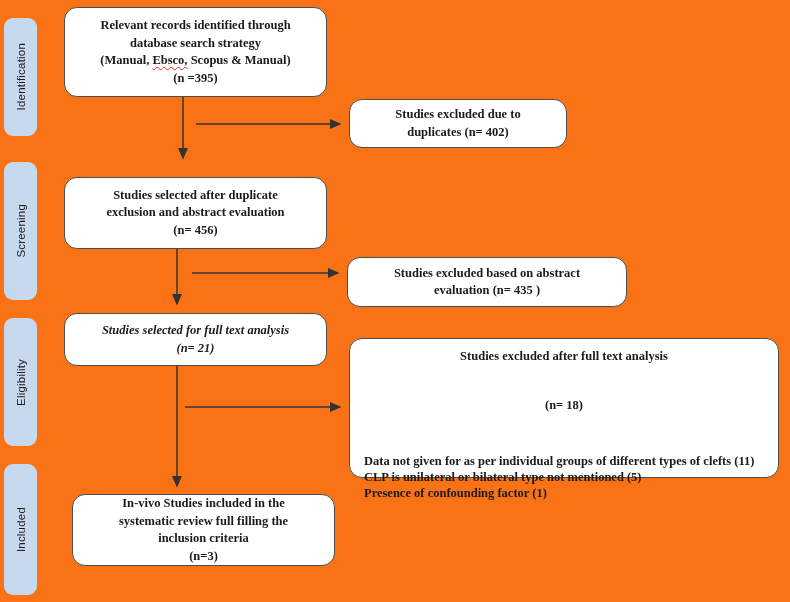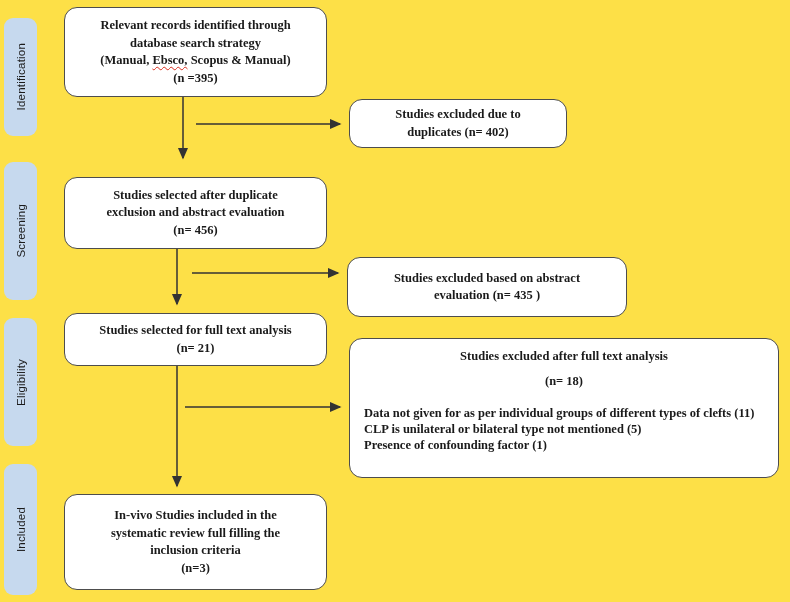--- a/index.html
+++ b/index.html
@@ -3,21 +3,21 @@
 <meta charset="utf-8">
 <style>
   * { margin: 0; padding: 0; box-sizing: border-box; }
   html, body { background: #ffffff; }
   body { font-family: "Liberation Serif", serif; }
 
   .canvas {
     position: relative;
     width: 790px;
     height: 602px;
-    background: #fde047;
+    background: #f97316;
     overflow: hidden;
   }
 
   
   .stage-bar {
     position: absolute;
     left: 4px;
     width: 33px;
     background: #c6d9ee;
     border-radius: 9px;
@@ -52,30 +52,31 @@
     display: flex;
     flex-direction: column;
     align-items: center;
     justify-content: center;
     text-align: center;
     padding: 4px 10px;
   }
   .box-identification { left: 64px;  top: 7px;   width: 263px; height: 90px; }
   .box-duplicates     { left: 349px; top: 99px;  width: 218px; height: 49px; align-items: center; }
   .box-screening      { left: 64px;  top: 167px; width: 263px; height: 72px; margin-top: 10px; }
-  .box-abstract       { left: 347px; top: 257px; width: 280px; height: 60px; }
-  .box-fulltext       { left: 64px;  top: 313px; width: 263px; height: 53px; }
-  .box-included       { left: 64px;  top: 494px; width: 263px; height: 96px; }
+  .box-abstract       { left: 347px; top: 257px; width: 280px; height: 50px; }
+  .box-fulltext       { left: 64px;  top: 313px; width: 263px; height: 53px; font-style: italic; }
+  .box-included       { left: 72px;  top: 494px; width: 263px; height: 72px; }
 
   .box-excluded-full {
     left: 349px; top: 338px; width: 430px; height: 140px;
     justify-content: flex-start;
     align-items: stretch;
     text-align: left;
     padding: 9px 14px 22px 14px;
+    gap: 24px;
   }
   .box-excluded-full .excl-title { text-align: center; }
   .box-excluded-full .excl-count { text-align: center; margin: 7px 0 15px 0; }
   .box-excluded-full ul { list-style: none; }
   .box-excluded-full li { line-height: 1.28; }
 
   .squiggle {
     text-decoration: underline;
     text-decoration-style: wavy;
     text-decoration-color: #d92b1c;

